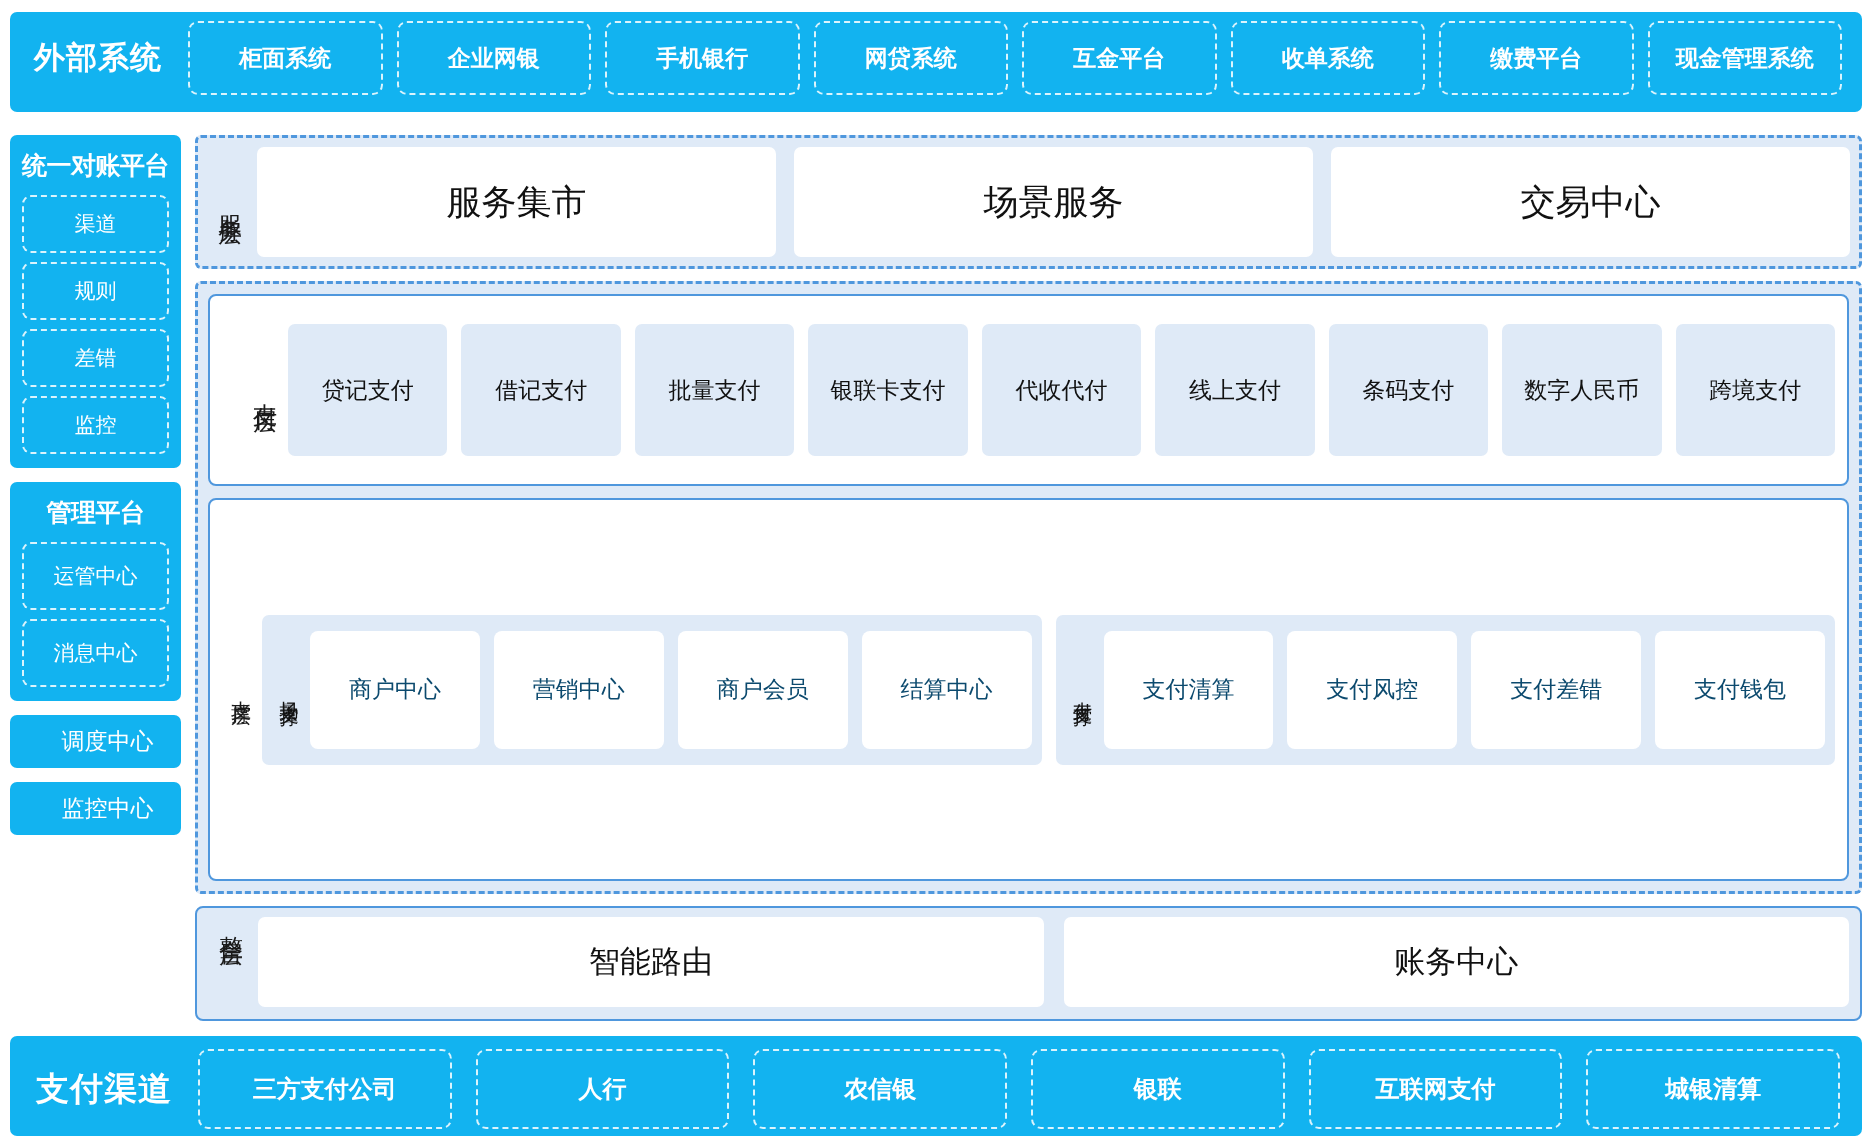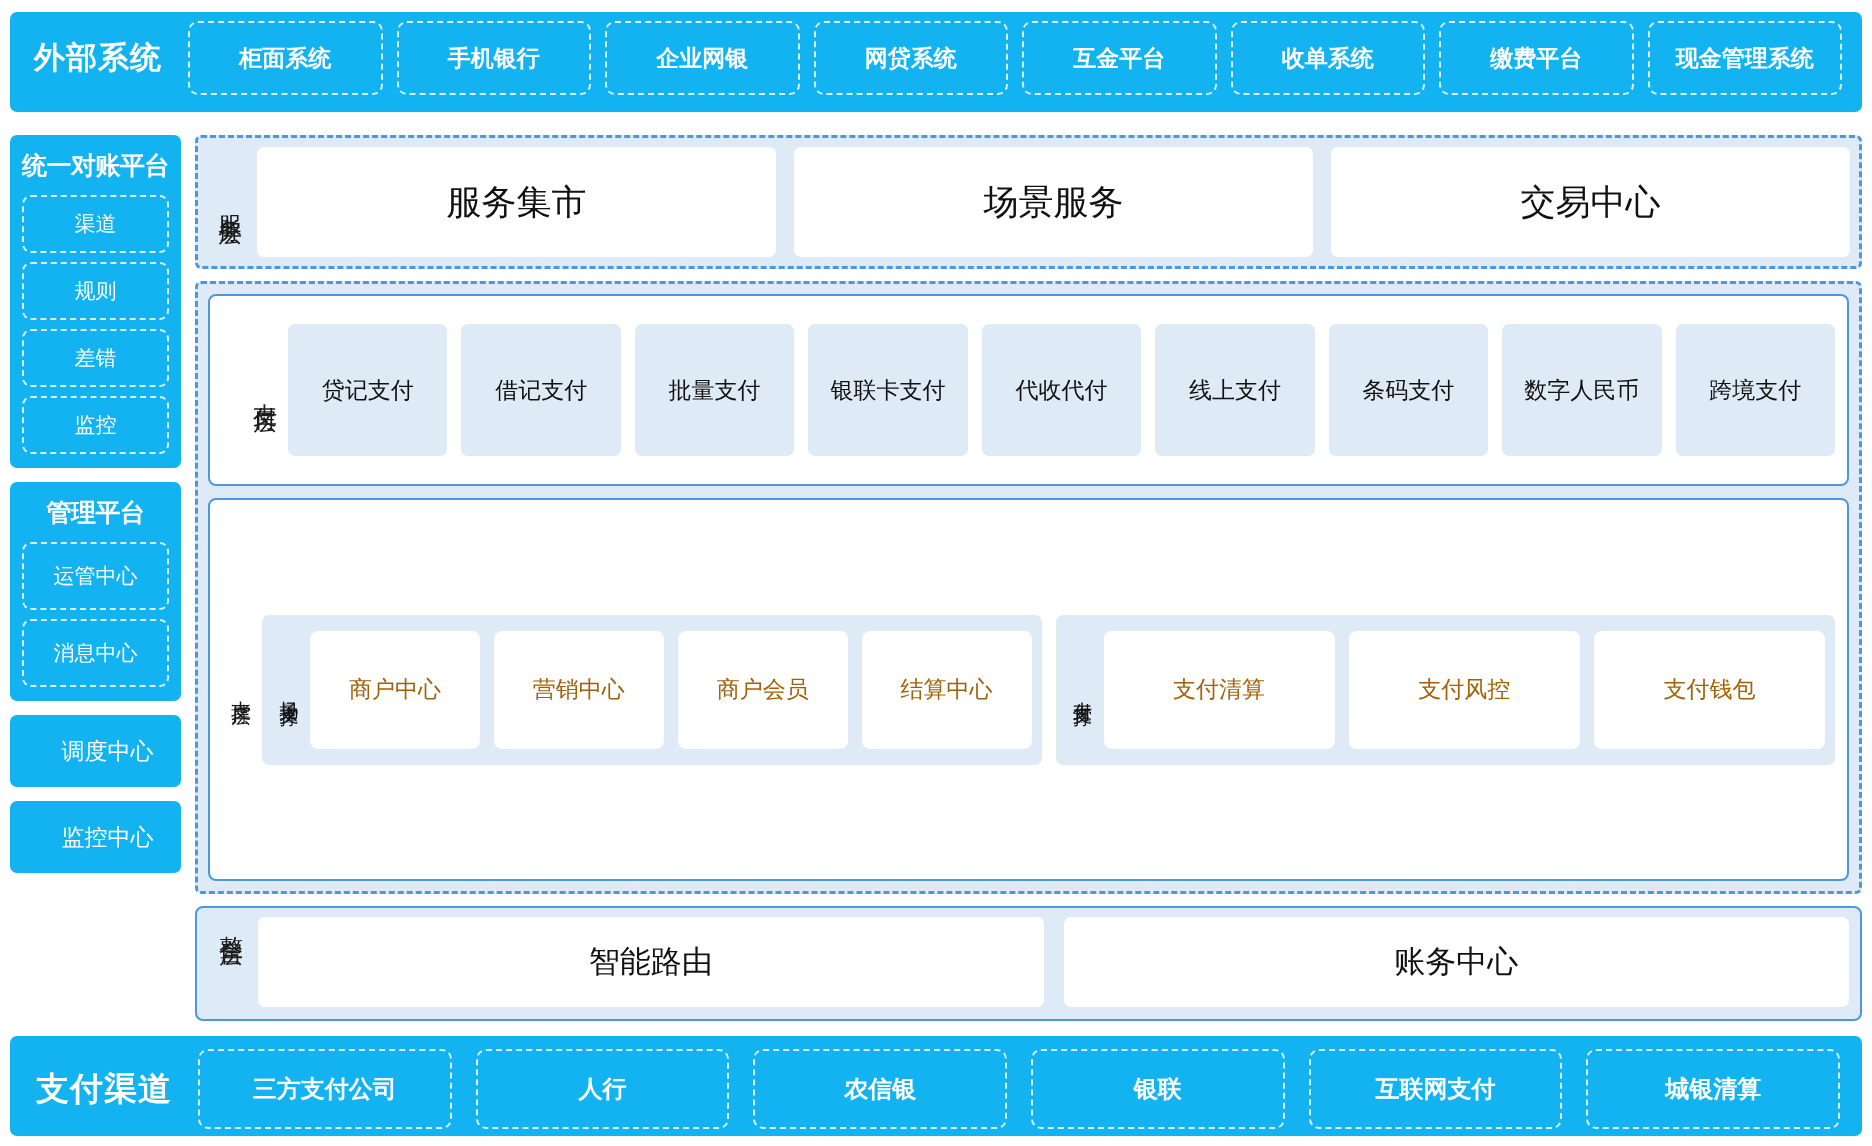--- a/index.html
+++ b/index.html
@@ -129,21 +129,21 @@
   #panel-management .side-sub { height: 68px; }
 
   .side-solid {
     background: #12b3f0;
     border-radius: 7px;
     color: #ffffff;
     font-size: 23px;
     display: flex;
     align-items: center;
     justify-content: center;
-    height: 72px;
+    height: 53px;
     flex: 0 0 auto;
     padding-left: 24px;
   }
 
   
   .content {
     flex: 1 1 auto;
     display: flex;
     flex-direction: column;
     gap: 12px;
@@ -276,21 +276,21 @@
     height: 118px;
   }
   .scard {
     flex: 1 1 0;
     background: #ffffff;
     border-radius: 8px;
     display: flex;
     align-items: center;
     justify-content: center;
     font-size: 23px;
-    color: #a16207;
+    color: #0c4a6e;
     white-space: nowrap;
   }
 
   
   #integration-box {
     flex: 0 0 auto;
     height: 115px;
     border: 2.5px solid #4f97dd;
     border-radius: 8px;
     background: #dfeaf7;
@@ -305,22 +305,22 @@
 </style>
 </head>
 <body>
 
 <div class="page">
 
   <div class="cyan-bar" id="top-bar">
     <div class="cyan-bar-title">外部系统</div>
     <div class="cyan-chip-row">
       <div class="cyan-chip">柜面系统</div>
+      <div class="cyan-chip">企业网银</div>
       <div class="cyan-chip">手机银行</div>
-      <div class="cyan-chip">企业网银</div>
       <div class="cyan-chip">网贷系统</div>
       <div class="cyan-chip">互金平台</div>
       <div class="cyan-chip">收单系统</div>
       <div class="cyan-chip">缴费平台</div>
       <div class="cyan-chip">现金管理系统</div>
     </div>
   </div>
 
   <div class="middle">
 
@@ -386,20 +386,21 @@
                 <div class="scard">商户会员</div>
                 <div class="scard">结算中心</div>
               </div>
             </div>
 
             <div class="sgroup" id="sgroup-pay">
               <div class="sgroup-label">支付支撑</div>
               <div class="sgroup-cards">
                 <div class="scard">支付清算</div>
                 <div class="scard">支付风控</div>
+                <div class="scard">支付差错</div>
                 <div class="scard">支付钱包</div>
               </div>
             </div>
 
           </div>
         </div>
       </div>
 
       <div id="integration-box">
         <div class="v-label">整合层</div>

